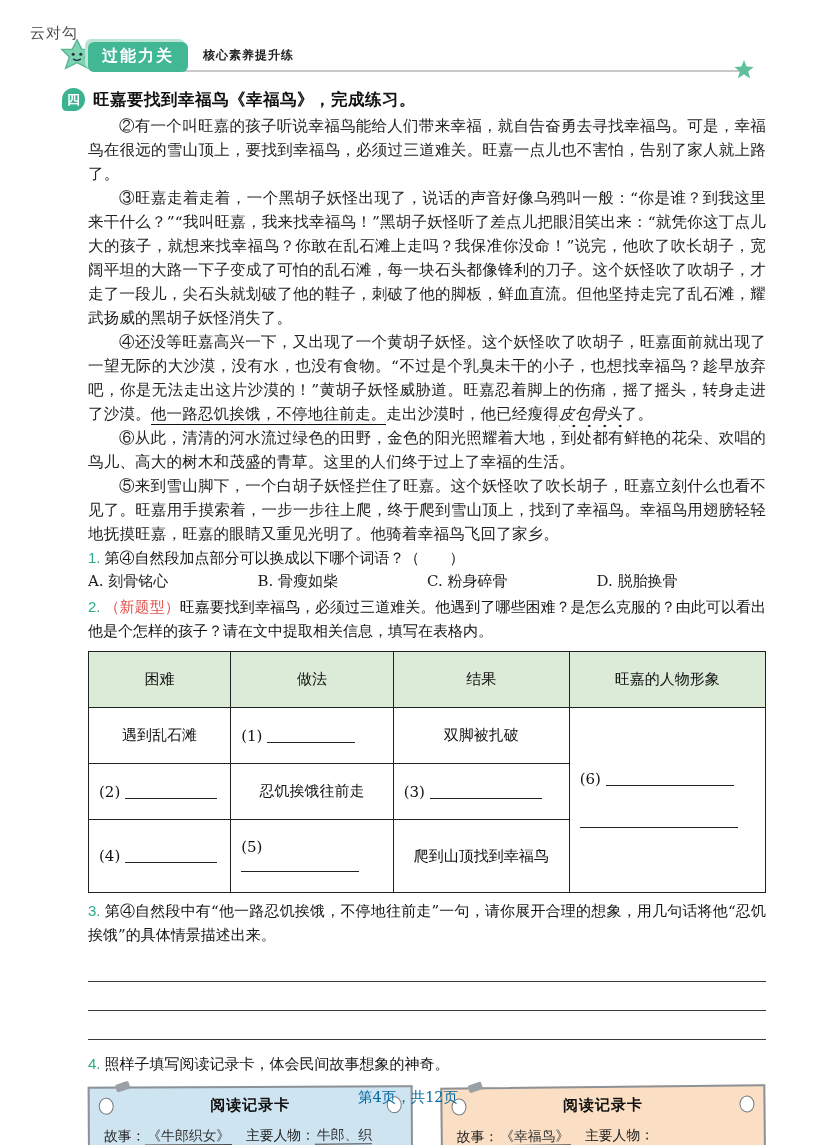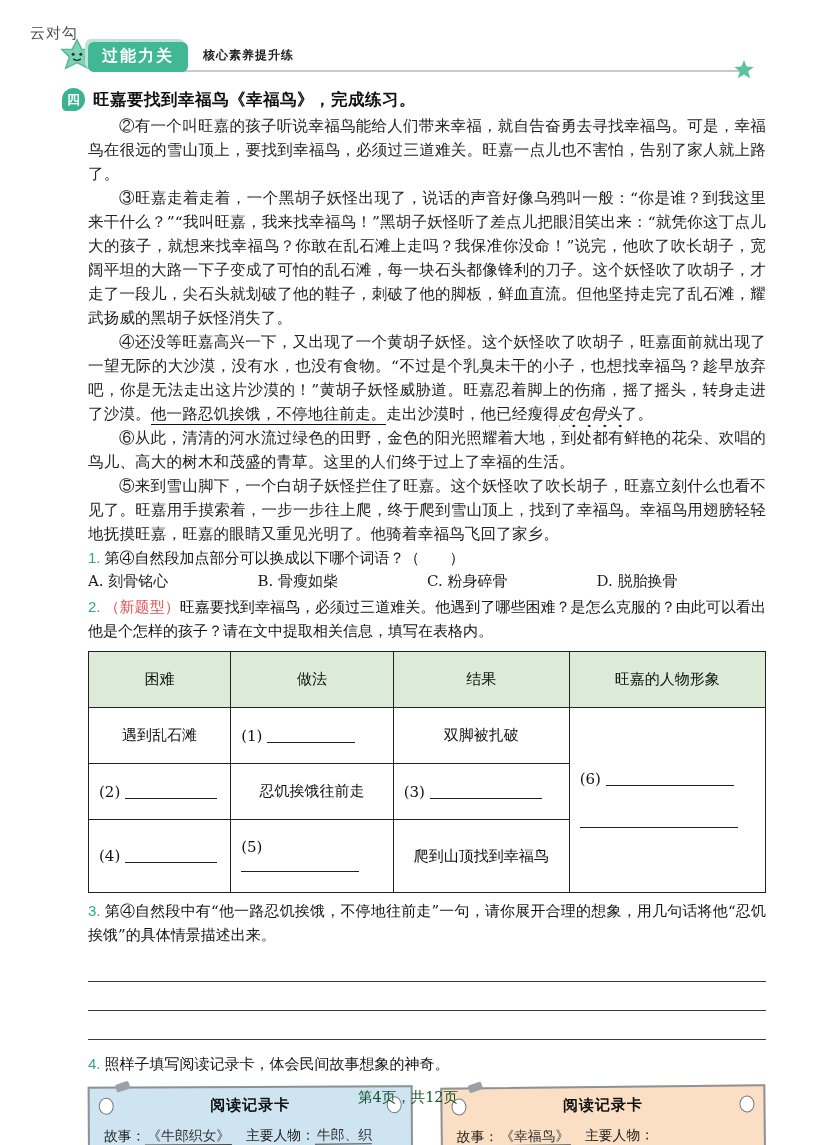--- a/index.html
+++ b/index.html
@@ -63,21 +63,21 @@
   .hole.l { left:9px; } .hole.r { right:9px; }
   .clip { position:absolute; top:-6px; left:26px; width:14px; height:8px; background:#9aa0a6; transform:rotate(-18deg); border-radius:2px; }
   .card-title { text-align:center; font-weight:bold; font-size:15px; letter-spacing:1px; color:#111; margin-bottom:6px;
                 font-family:"Liberation Sans", sans-serif; }
   .card-line { font-family:"DejaVu Serif", serif; font-size:13.8px; line-height:29px; color:#222; }
   .ans { border-bottom:1.1px solid #4a4a4a; color:#333; padding:0 2px 1px; }
   .blankline { display:inline-block; border-bottom:1.2px solid #6b4a3a; height:14px; vertical-align:-2px; }
 
   
   .footer { position:absolute; left:0; top:1088px; width:816px; text-align:center;
-            font-family:"DejaVu Serif", serif; font-size:14.5px; color:#14532d; } .mt4{} .mt6{margin-top:6px;}
+            font-family:"DejaVu Serif", serif; font-size:14.5px; color:#0369a1; } .mt4{} .mt6{margin-top:6px;}
 </style>
 </head>
 <body>
 
 <div class="logo-text">云对勾</div>
 
 <div class="hdr">
   <svg class="mascot" viewBox="0 0 40 40">
     <path d="M20 2 L25 12 L36 12 L28 20 L32 32 L20 26 L8 32 L12 20 L4 12 L15 12 Z" fill="#7ed3b2" stroke="#57b694" stroke-width="1.5"></path>
     <circle cx="16" cy="17" r="1.6" fill="#234"></circle>

